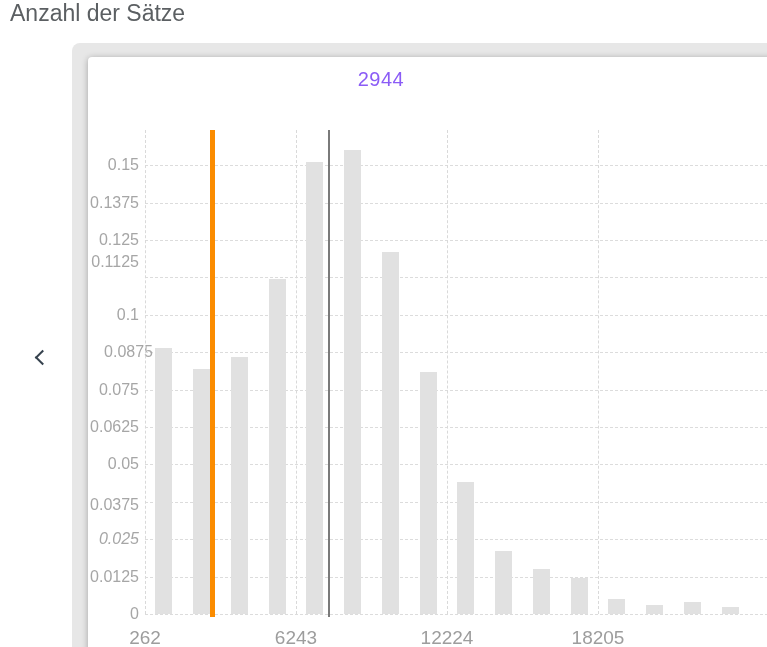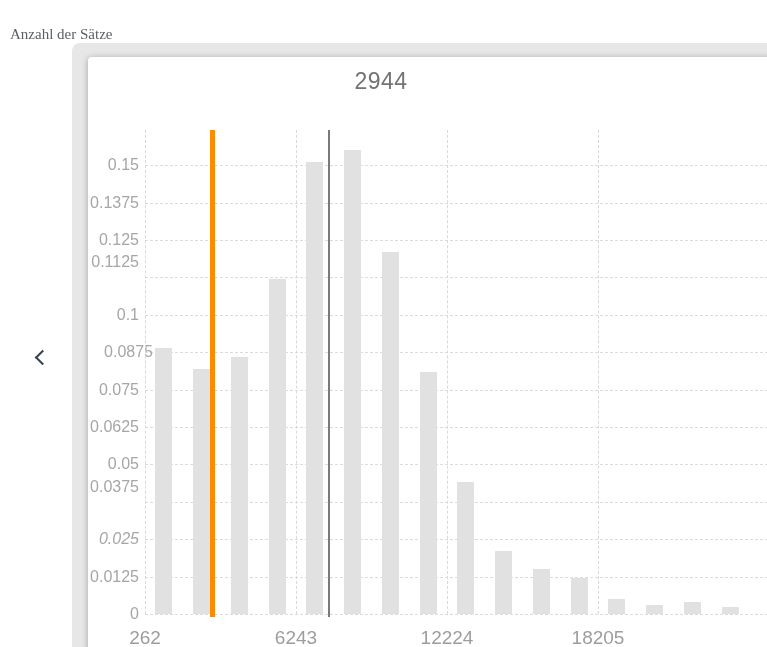--- a/index.html
+++ b/index.html
@@ -1,33 +1,33 @@
 <!DOCTYPE html>
 <html><head>
 <meta charset="utf-8">
 <style>
   html,body{margin:0;padding:0;background:#ffffff;font-family:"Liberation Sans",sans-serif;}
   body{width:767px;height:647px;overflow:hidden;position:relative;}
 
-  .page-heading{position:absolute;left:10px;top:26px;font-size:15px;color:#5b5f62;font-family:Liberation Serif, serif;}
+  .page-heading{position:absolute;left:10px;top:0;font-size:23px;color:#5b5f62;}
 
   .carousel-bg{position:absolute;left:72px;top:43px;width:712px;height:622px;
     background:#e7e7e7;border-radius:8px 0 0 0;}
 
   .chevron-btn{position:absolute;left:28px;top:344px;width:26px;height:26px;
     background:transparent;border:none;cursor:pointer;padding:0;}
   .chevron-shape{position:absolute;left:9px;top:8px;width:9px;height:9px;
     border-left:2.5px solid #36424e;border-bottom:2.5px solid #36424e;
     transform:rotate(45deg);}
 
   .card{position:absolute;left:88px;top:57px;width:690px;height:612px;
     background:#ffffff;border-radius:4px;box-shadow:0 1px 6px rgba(0,0,0,0.30);}
 
   .chart-title{position:absolute;left:0;top:11px;width:586px;text-align:center;
-    font-size:23px;color:#737373;letter-spacing:0.5px;}
+    font-size:20px;color:#8b5cf6;letter-spacing:0.5px;}
 
   .plot{position:absolute;left:0;top:0;width:690px;height:612px;}
 
   .y-gridline{position:absolute;height:0;border-top:1.5px dashed #dcdcdc;}
   .x-gridline{position:absolute;width:0;border-left:1.5px dashed #d9d9d9;}
 
   .y-tick{position:absolute;width:50px;text-align:right;font-size:16px;color:#a6a6a6;
     height:14px;line-height:14px;}
   .x-tick{position:absolute;width:80px;text-align:center;font-size:19px;color:#9d9d9d;}
 
@@ -53,21 +53,21 @@
 <div class="card">
   <div class="chart-title">2944</div>
   <div class="plot" id="plot">
       <div class="y-gridline" style="left: 57px; right: 0px; top: 557px;"></div>
       <div class="y-tick" style="left: 1px; top: 550px;">0</div>
       <div class="y-gridline" style="left: 57px; right: 0px; top: 519.6px;"></div>
       <div class="y-tick" style="left: 1px; top: 512.6px; text-align: right;">0.0125</div>
       <div class="y-gridline" style="left: 57px; right: 0px; top: 482.2px;"></div>
       <div class="y-tick" style="left: 1px; top: 475.2px; font-style: italic;">0.025</div>
       <div class="y-gridline" style="left: 57px; right: 0px; top: 444.8px;"></div>
-      <div class="y-tick" style="left: 1px; top: 423px;">0.0375</div>
+      <div class="y-tick" style="left: 1px; top: 441px;">0.0375</div>
       <div class="y-gridline" style="left: 57px; right: 0px; top: 407.4px;"></div>
       <div class="y-tick" style="left: 1px; top: 400.4px;">0.05</div>
       <div class="y-gridline" style="left: 57px; right: 0px; top: 370px;"></div>
       <div class="y-tick" style="left: 1px; top: 363px;">0.0625</div>
       <div class="y-gridline" style="left: 57px; right: 0px; top: 332.6px;"></div>
       <div class="y-tick" style="left: 1px; top: 325.6px;">0.075</div>
       <div class="y-gridline" style="left: 57px; right: 0px; top: 295.2px;"></div>
       <div class="y-tick" style="left: 15px; top: 288.2px;">0.0875</div>
       <div class="y-gridline" style="left: 57px; right: 0px; top: 257.8px;"></div>
       <div class="y-tick" style="left: 1px; top: 250.8px;">0.1</div>

